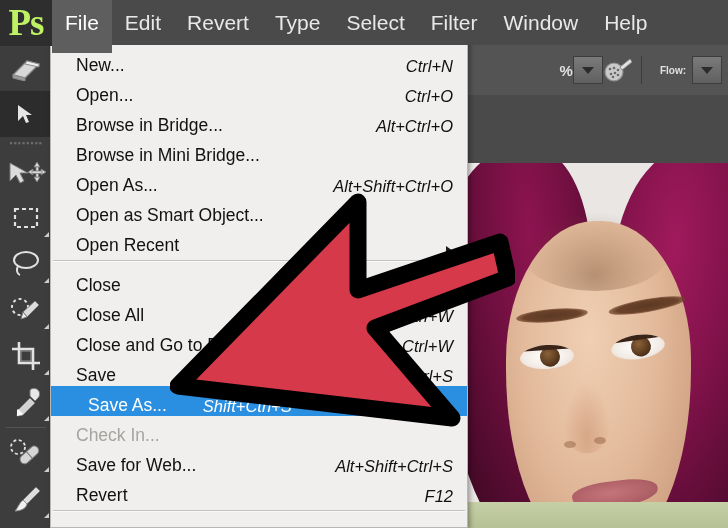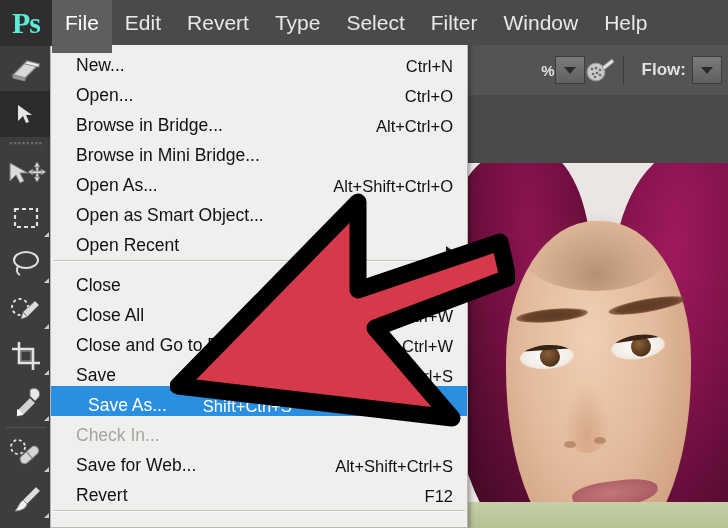--- a/index.html
+++ b/index.html
@@ -26,22 +26,22 @@
     display: flex;
     align-items: center;
     z-index: 30;
   }
   .ps-logo {
     width: 52px;
     height: 46px;
     display: flex;
     align-items: center;
     justify-content: center;
-    color: #5eead4;
-    font-size: 30px;
+    color: #bef264;
+    font-size: 37px;
     font-weight: bold;
     letter-spacing: -1px;
     font-family: "Liberation Serif", serif;
     background: #2e2e2e;
   }
   .menu-item {
     color: #e8e8e8;
     font-size: 21px;
     padding: 20px 13px;
     white-space: nowrap;
@@ -66,21 +66,21 @@
     z-index: 10;
   }
   .opt-group {
     display: flex;
     align-items: center;
     gap: 6px;
     margin-left: 10px;
   }
   .opt-label {
     color: #e0e0e0;
-    font-size: 17px;
+    font-size: 10px;
     font-weight: bold;
   }
   .opt-value {
     color: #ffffff;
     font-size: 15px;
     font-weight: bold;
     background: #4a4a4a;
     border: 1px solid #3a3a3a;
     padding: 4px 14px;
     min-width: 48px;
@@ -293,20 +293,21 @@
     color: #111111;
     font-size: 17.5px;
     white-space: nowrap;
   }
   .mi .lbl { flex: 0 0 auto; }
   .mi .sc {
     margin-left: auto;
     font-size: 16.5px;
     color: #111111;
     padding-left: 24px;
+    font-style: italic;
   }
   .mi.disabled { color: #a6a4a1; }
   .mi.disabled .lbl { color: #a6a4a1; }
   .mi.highlight {
     background: #2a8fe0;
     color: #ffffff;
   }
   .mi.highlight .lbl, .mi.highlight .sc { color: #ffffff; margin-left: 12px; }
   .mi .arrow {
     margin-left: auto;

